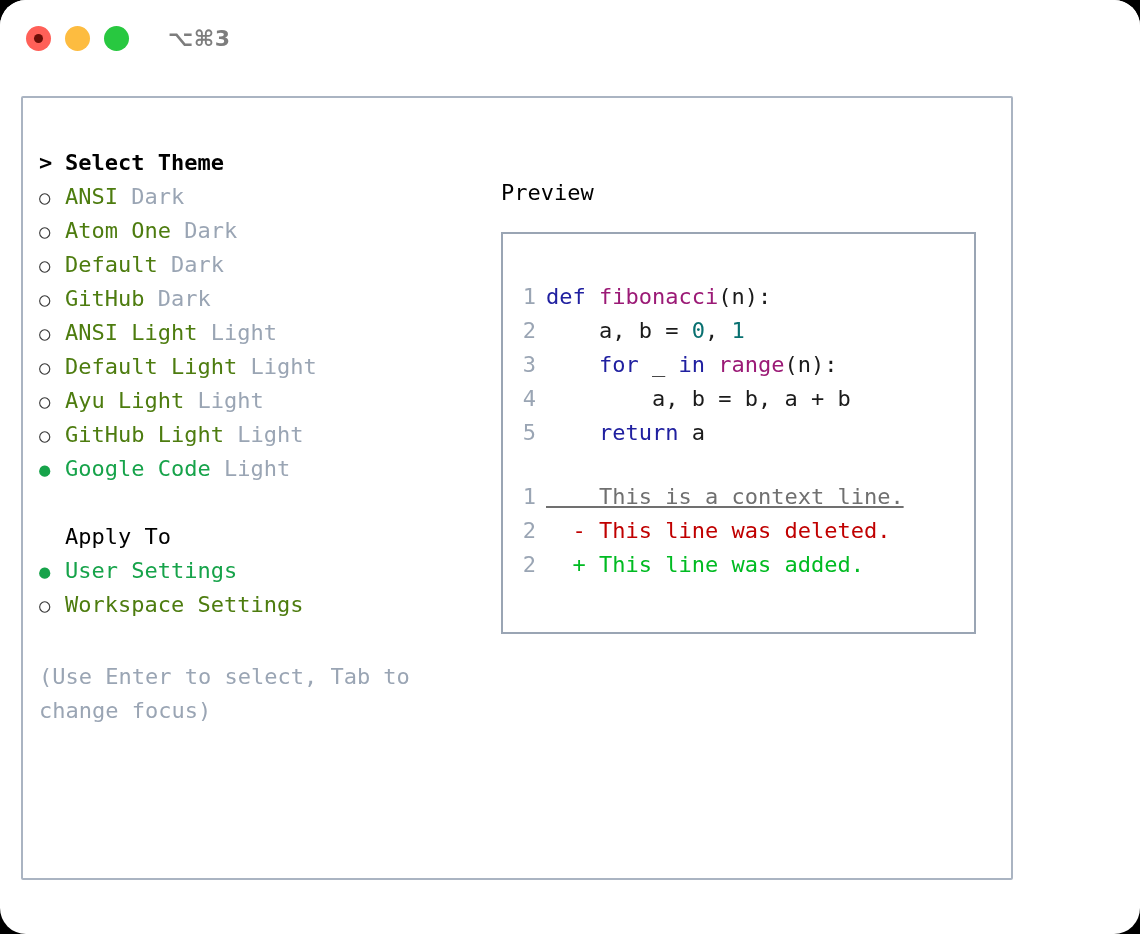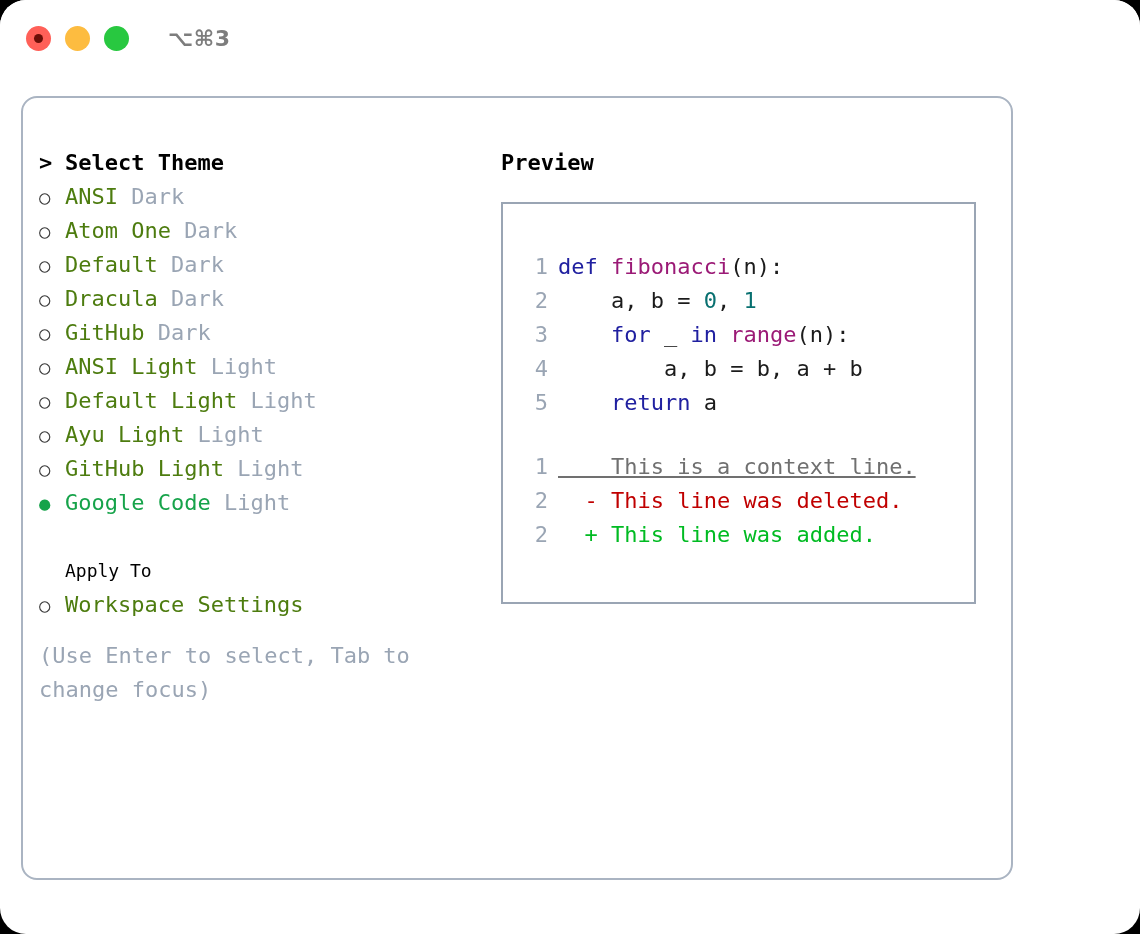--- a/index.html
+++ b/index.html
@@ -80,21 +80,21 @@
   }
 
   
   .panel {
     position: absolute;
     left: 21px;
     top: 96px;
     width: 992px;
     height: 784px;
     border: 2px solid #aab4c2;
-    border-radius: 16px;
+    border-radius: 2px;
     background: #ffffff;
     box-sizing: border-box;
   }
 
   
   .left-col {
     position: absolute;
     left: 16px;
     top: 48px;
     width: 440px;
@@ -132,62 +132,63 @@
 
   .item-name   { color: #4d7c0f; }
   .item-name.sel { color: #16a34a; text-align: center; }
   .item-tag    { color: #9aa5b4; }
 
   .spacer-row { height: 34px; }
 
   .section-label {
     height: 34px;
     line-height: 34px;
-    font-size: 18px;
+    font-size: 22px;
     color: #000000;
     padding-left: 26px;
   }
 
   .hint {
-    margin-top: 17px;
+    margin-top: 38px;
     font-size: 22px;
     line-height: 34px;
     color: #9aa5b4;
     width: 410px;
   }
 
   
   .right-col {
     position: absolute;
     left: 478px;
     top: 48px;
     width: 500px;
   }
   .preview-title {
     font-size: 22px;
     line-height: 34px;
-    font-weight: 700;
+    font-weight: 400;
     color: #000000;
     margin-bottom: 22px;
+    margin-top: 30px;
   }
   .preview-box {
     width: 475px;
     height: 402px;
     border: 2px solid #9aa5b4;
     box-sizing: border-box;
     background: #ffffff;
     padding: 46px 0 0 0;
   }
 
   .code-line {
     height: 34px;
     line-height: 34px;
     font-size: 22px;
     white-space: pre;
-    padding-left: 19px;
+    padding-left: 7px;
   }
   .ln {
     display: inline-block;
     width: 26px;
     text-align: right;
     color: #9aa5b4;
     margin-right: 10px;
   }
   .kw   { color: #2020a0; }
   .fn   { color: #9b1a76; }
@@ -219,34 +220,34 @@
     <div class="left-col">
 
       <div class="list-row header-row">
         <span class="caret">&gt;</span><span>Select Theme</span>
       </div>
 
       <div id="theme-list">
           <div class="list-row"><span class="bullet">○</span><span class="item-name">ANSI</span><span class="item-tag"> Dark</span></div>
           <div class="list-row"><span class="bullet">○</span><span class="item-name">Atom One</span><span class="item-tag"> Dark</span></div>
           <div class="list-row"><span class="bullet">○</span><span class="item-name">Default</span><span class="item-tag"> Dark</span></div>
-          <div class="list-row"><span class="bullet">○</span><span class="item-name">Dracula</span><span class="item-tag"> Dark</span></div>
           <div class="list-row"><span class="bullet">○</span><span class="item-name">GitHub</span><span class="item-tag"> Dark</span></div>
           <div class="list-row"><span class="bullet">○</span><span class="item-name">ANSI Light</span><span class="item-tag"> Light</span></div>
           <div class="list-row"><span class="bullet">○</span><span class="item-name">Default Light</span><span class="item-tag"> Light</span></div>
           <div class="list-row"><span class="bullet">○</span><span class="item-name">Ayu Light</span><span class="item-tag"> Light</span></div>
           <div class="list-row"><span class="bullet">○</span><span class="item-name">GitHub Light</span><span class="item-tag"> Light</span></div>
           <div class="list-row"><span class="bullet sel">●</span><span class="item-name sel">Google Code</span><span class="item-tag"> Light</span></div>
         </div>
 
       <div class="spacer-row"></div>
 
       <div class="section-label">Apply To</div>
 
       <div id="apply-list">
+          <div class="list-row"><span class="bullet sel">●</span><span class="item-name sel">User Settings</span></div>
           <div class="list-row"><span class="bullet">○</span><span class="item-name">Workspace Settings</span></div>
         </div>
 
       <div class="hint">(Use Enter to select, Tab to change focus)</div>
     </div>
 
     <div class="right-col">
       <div class="preview-title">Preview</div>
 
       <div class="preview-box">

